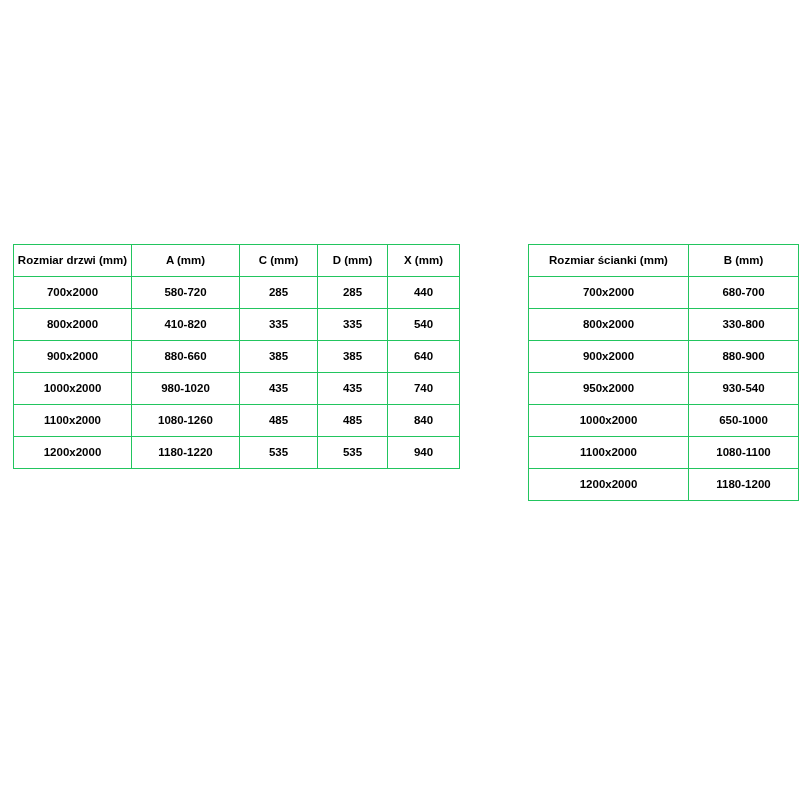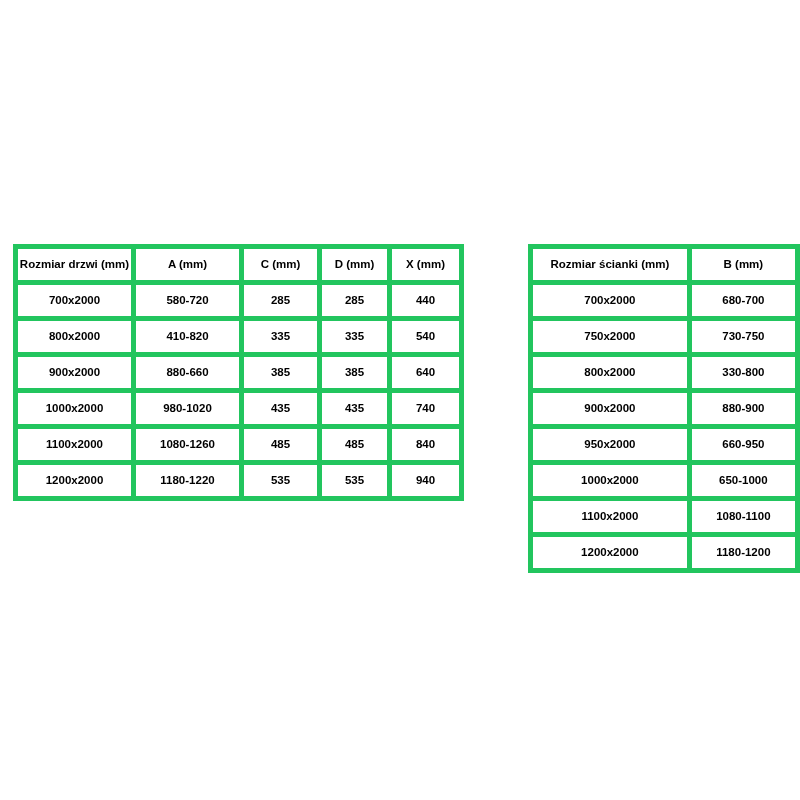--- a/index.html
+++ b/index.html
@@ -20,21 +20,21 @@
     width: 800px;
     height: 800px;
   }
   table.dim-table {
     position: absolute;
     border-collapse: collapse;
     table-layout: fixed;
   }
   table.dim-table td,
   table.dim-table th {
-    border: 5px solid #22c55e;
+    border: 1px solid #22c55e;
     text-align: center;
     vertical-align: middle;
     font-size: 11.5px;
     font-weight: bold;
     padding: 0;
     height: 31px;
     line-height: 31px;
     white-space: nowrap;
   }
   table.dim-table th {
@@ -139,34 +139,30 @@
         <th>Rozmiar ścianki (mm)</th>
         <th>B (mm)</th>
       </tr>
     </thead>
     <tbody>
       <tr>
         <td>700x2000</td>
         <td>680-700</td>
       </tr>
       <tr>
-        <td>750x2000</td>
-        <td>730-750</td>
-      </tr>
-      <tr>
         <td>800x2000</td>
         <td>330-800</td>
       </tr>
       <tr>
         <td>900x2000</td>
         <td>880-900</td>
       </tr>
       <tr>
         <td>950x2000</td>
-        <td>660-950</td>
+        <td>930-540</td>
       </tr>
       <tr>
         <td>1000x2000</td>
         <td>650-1000</td>
       </tr>
       <tr>
         <td>1100x2000</td>
         <td>1080-1100</td>
       </tr>
       <tr>

